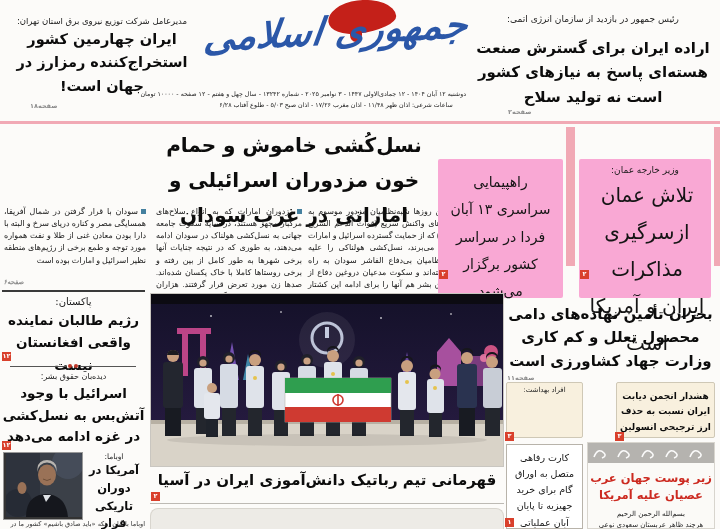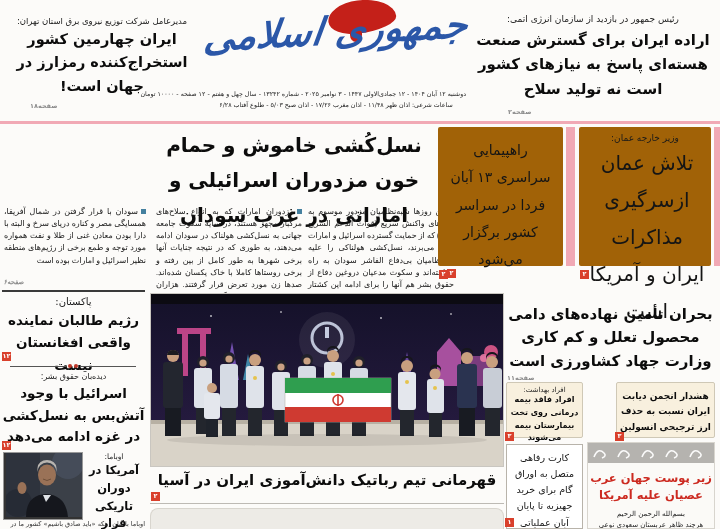--- a/index.html
+++ b/index.html
@@ -10,21 +10,21 @@
   }
   .abs{position:absolute;}
   .kicker{font-weight:normal;text-align:center;color:#1a1a1a;}
   .headline{font-weight:bold;text-align:center;color:#0c0c0c;}
   .thin-head{font-weight:400;text-align:center;color:#151515;}
   .pageref{color:#8d8d8d;font-size:6.5px;font-weight:bold;}
   .pnum{
     position:absolute;width:9px;height:9px;background:#d9402c;color:#fff;
     font-size:6.5px;line-height:9px;text-align:center;font-weight:bold;
   }
-  .graybox{background:#a16207;border-radius:2px;}
+  .graybox{background:#f9a8d4;border-radius:2px;margin-top:32px;}
   .creambox{background:#f8f0de;border:1px solid #cfc8b6;border-radius:2px;box-sizing:border-box;}
   .pinkbar{background:#f1a9b5;}
   .bodytext{font-size:8px;line-height:1.52;text-align:justify;color:#181818;font-family:Liberation Serif, serif;}
   .bullet{display:inline-block;width:5px;height:5px;background:#44809f;margin-left:3px;}
   .dotline{display:flex;align-items:center;gap:2px;}
   .dl-seg{flex:1;height:1px;background:#555;}
   .dl-dot{width:4px;height:4px;border-radius:50%;background:#c0392b;}
   .logo-text{
     font-family:"DejaVu Serif","Liberation Serif",serif;
     font-style:italic;font-weight:bold;color:#2b57a8;
@@ -34,21 +34,21 @@
   .dateline{font-size:6.3px;color:#222;text-align:center;white-space:nowrap;letter-spacing:-0.2px;}
   .clip{overflow:hidden;}
 </style>
 </head>
 <body>
 
 <div class="page">
 
   <div class="abs" style="left:470px;top:14px;width:246px;">
     <div class="kicker" style="font-size:9px;">رئیس جمهور در بازدید از سازمان انرژی اتمی:</div>
-    <div class="headline" style="font-size:15px;line-height:1.62;margin-top:4px;">اراده ایران برای گسترش صنعت هسته‌ای پاسخ به نیازهای کشور است نه تولید سلاح</div>
+    <div class="headline" style="font-size:15px;line-height:1.62;margin-top:12px;">اراده ایران برای گسترش صنعت هسته‌ای پاسخ به نیازهای کشور است نه تولید سلاح</div>
   </div>
   <div class="abs pageref" style="left:508px;top:108px;">صفحه۲</div>
 
   <div class="abs" style="left:200px;top:0;width:272px;height:120px;">
     <div class="abs" style="left:128px;top:0px;width:68px;height:33px;background:#c42019;border-radius:46% 54% 58% 42%/55% 60% 40% 45%;transform:rotate(-7deg);"></div>
     <div class="abs" style="left:150px;top:28px;width:12px;height:14px;background:#c42019;border-radius:0 0 55% 55%;"></div>
     <div class="abs logo-text" style="left:0;top:8px;width:272px;">جمهوری اسلامی</div>
     <div class="abs dateline" style="left:6px;top:90px;width:260px;">دوشنبه ۱۲ آبان ۱۴۰۴ - ۱۲ جمادی‌الاولی ۱۴۴۷ - ۳ نوامبر ۲۰۲۵ - شماره ۱۳۲۴۲ - سال چهل و هفتم - ۱۲ صفحه - ۱۰۰۰۰ تومان</div>
     <div class="abs dateline" style="left:6px;top:101px;width:260px;">ساعات شرعی: اذان ظهر ۱۱/۴۸ - اذان مغرب ۱۷/۲۶ - اذان صبح ۵/۰۳ - طلوع آفتاب ۶/۲۸</div>
   </div>
@@ -249,21 +249,20 @@
   <div class="abs" style="left:150px;top:503px;width:354px;height:1px;background:#bdbab4;"></div>
   <div class="abs" style="left:150px;top:508px;width:354px;height:21px;background:#edebe6;border:1px solid #d8d5ce;border-bottom:none;border-radius:8px 8px 0 0;box-sizing:border-box;"></div>
 
   <div class="abs" style="left:505px;top:292px;width:211px;height:90px;">
     <div class="headline" style="font-size:15px;line-height:1.55;margin-top:11px;">بحران تأمین نهاده‌های دامی محصول تعلل و کم کاری وزارت جهاد کشاورزی است</div>
     <div class="pageref" style="position:absolute;left:2px;bottom:0;">صفحه۱۱</div>
   </div>
 
   <div class="abs creambox" style="left:506px;top:382px;width:77px;height:56px;padding:3px 2px;">
     <div class="kicker" style="font-size:7px;">افراد بهداشت:</div>
-    <div class="headline" style="font-size:8px;line-height:1.6;">افراد فاقد بیمه درمانی روی تخت بیمارستان بیمه می‌شوند</div>
   </div>
   <div class="pnum" style="left:505px;top:432px;">۳</div>
 
   <div class="abs creambox" style="left:616px;top:382px;width:99px;height:56px;padding:6px 3px;">
     <div class="headline" style="font-size:9px;line-height:1.7;">هشدار انجمن دیابت ایران نسبت به حذف ارز ترجیحی انسولین</div>
   </div>
   <div class="pnum" style="left:615px;top:432px;">۳</div>
 
   <div class="abs" style="left:506px;top:444px;width:77px;height:85px;background:#fff;border:1px solid #b8b3aa;box-sizing:border-box;padding:5px 2px;">
     <div class="thin-head" style="font-size:9.5px;line-height:1.7;">کارت رفاهی متصل به اوراق گام برای خرید جهیزیه تا پایان آبان عملیاتی می‌شود</div>

